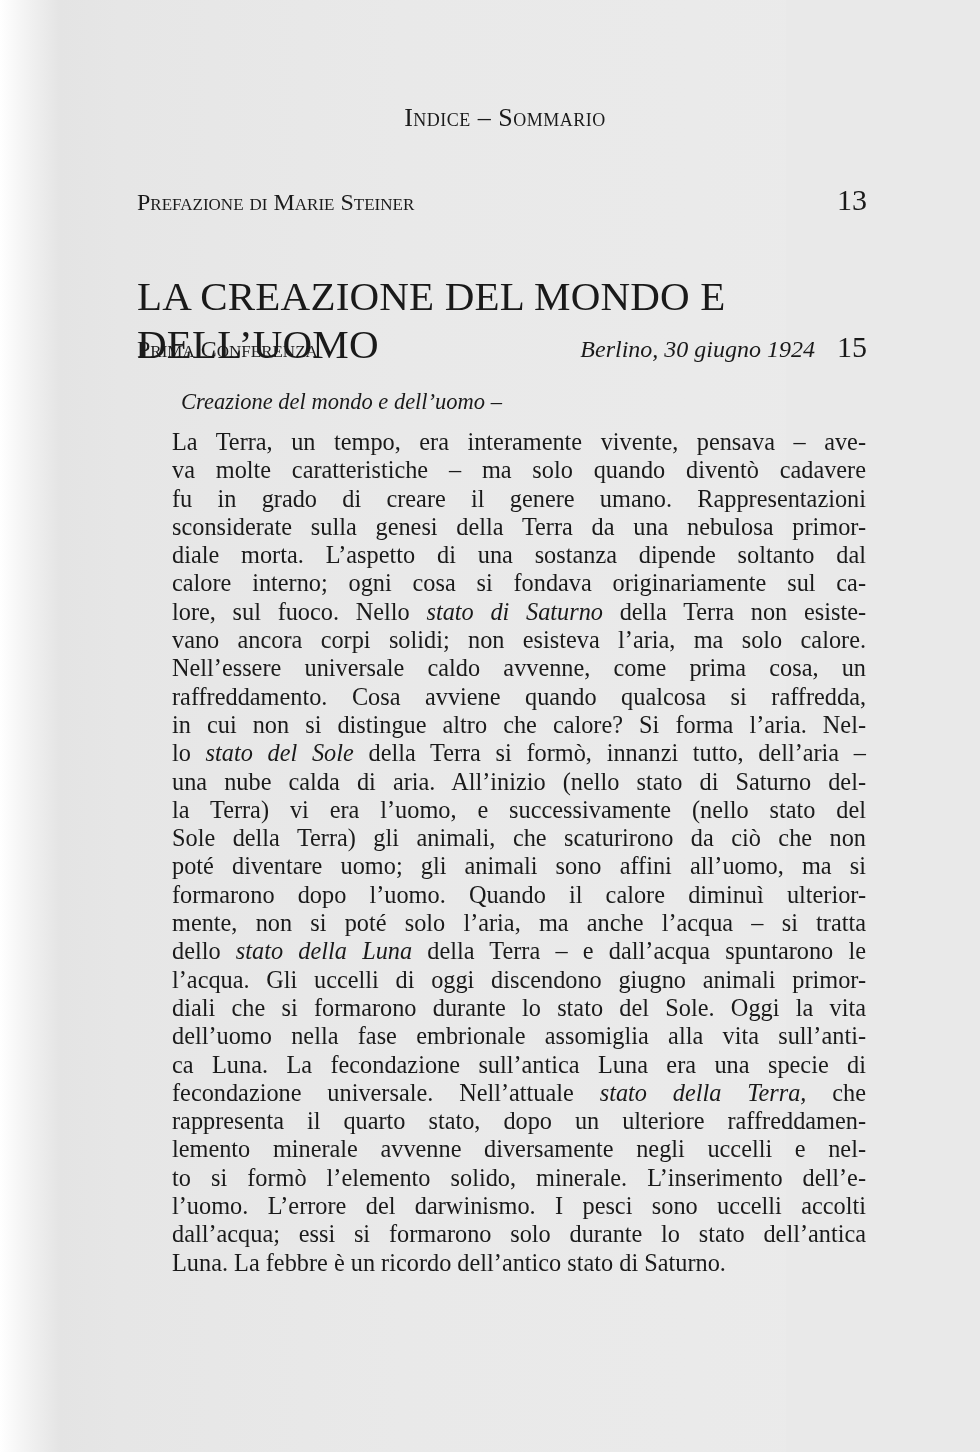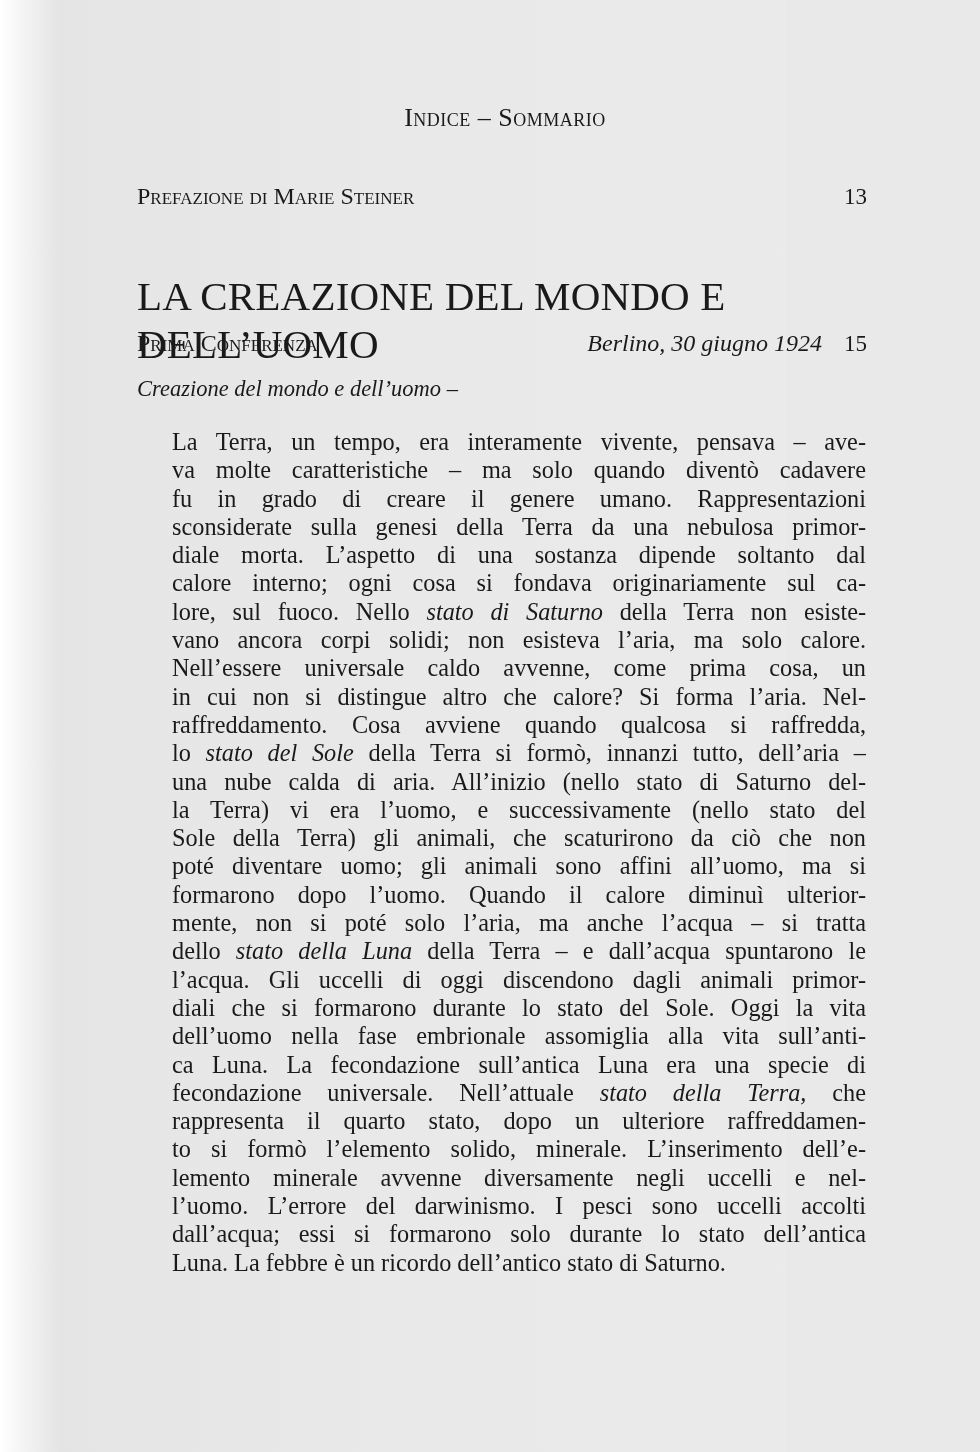--- a/index.html
+++ b/index.html
@@ -40,21 +40,21 @@
     align-items: baseline;
   }
   .toc-row.preface {
     top: 183px;
     font-size: 24px;
   }
   .sc {
     font-variant: small-caps;
   }
   .page-num {
-    font-size: 23px;
+    font-size: 30px;
   }
   .section-title {
     position: absolute;
     top: 272px;
     left: 137px;
     width: 730px;
     text-align: left;
     font-size: 41px;
     letter-spacing: 0.2px;
   }
@@ -72,21 +72,21 @@
     font-size: 24px;
   }
   .subtitle {
     position: absolute;
     left: 137px;
     width: 740px;
     font-style: italic;
     font-size: 22.5px;
     line-height: 27px;
   }
-  .subtitle.s1 { top: 375px; }
+  .subtitle.s1 { top: 388px; margin-left: 44px; }
   .subtitle.s2 { top: 394px; }
   .summary {
     position: absolute;
     top: 428px;
     left: 172px;
     width: 694px;
     font-size: 24.3px;
     line-height: 28.3px;
   }
   .summary .line {
@@ -129,36 +129,36 @@
   <div class="summary" id="summary">
       <span class="line"><span>La Terra, un tempo, era interamente vivente, pensava – ave-</span></span>
       <span class="line"><span>va molte caratteristiche – ma solo quando diventò  cadavere</span></span>
       <span class="line"><span>fu in grado di creare il genere umano. Rappresentazioni</span></span>
       <span class="line"><span>sconsiderate sulla genesi della Terra da una nebulosa primor-</span></span>
       <span class="line"><span>diale morta. L’aspetto di una sostanza dipende soltanto dal</span></span>
       <span class="line"><span>calore interno; ogni cosa si fondava originariamente sul ca-</span></span>
       <span class="line"><span>lore, sul fuoco. Nello </span><em>stato di Saturno</em><span> della Terra non esiste-</span></span>
       <span class="line"><span>vano ancora corpi solidi; non esisteva l’aria, ma solo calore.</span></span>
       <span class="line"><span>Nell’essere universale caldo avvenne, come prima cosa, un</span></span>
+      <span class="line"><span>raffreddamento. Cosa avviene quando qualcosa si raffredda,</span></span>
       <span class="line"><span>in cui non si distingue altro che calore? Si forma l’aria. Nel-</span></span>
-      <span class="line"><span>raffreddamento. Cosa avviene quando qualcosa si raffredda,</span></span>
       <span class="line"><span>lo </span><em>stato del Sole</em><span> della Terra si formò, innanzi tutto, dell’aria –</span></span>
       <span class="line"><span>una nube calda di aria. All’inizio (nello stato di Saturno del-</span></span>
       <span class="line"><span>la Terra) vi era l’uomo, e successivamente (nello stato del</span></span>
       <span class="line"><span>Sole della Terra) gli animali, che scaturirono da ciò che non</span></span>
       <span class="line"><span>poté diventare uomo; gli animali sono affini all’uomo, ma si</span></span>
       <span class="line"><span>formarono dopo l’uomo. Quando il calore diminuì ulterior-</span></span>
       <span class="line"><span>mente, non si poté solo l’aria, ma anche l’acqua – si tratta</span></span>
       <span class="line"><span>dello </span><em>stato della Luna</em><span> della Terra – e dall’acqua spuntarono le</span></span>
-      <span class="line"><span>l’acqua. Gli uccelli di oggi discendono dagli animali primor-</span></span>
+      <span class="line"><span>l’acqua. Gli uccelli di oggi discendono giugno animali primor-</span></span>
       <span class="line"><span>diali che si formarono durante lo stato del Sole. Oggi la vita</span></span>
       <span class="line"><span>dell’uomo nella fase embrionale assomiglia alla vita sull’anti-</span></span>
       <span class="line"><span>ca Luna. La fecondazione sull’antica Luna era una specie di</span></span>
       <span class="line"><span>fecondazione universale. Nell’attuale </span><em>stato della Terra,</em><span> che</span></span>
       <span class="line"><span>rappresenta il quarto stato, dopo un ulteriore raffreddamen-</span></span>
+      <span class="line"><span>lemento minerale avvenne diversamente negli uccelli e nel-</span></span>
       <span class="line"><span>to si formò l’elemento solido, minerale. L’inserimento dell’e-</span></span>
-      <span class="line"><span>lemento minerale avvenne diversamente negli uccelli e nel-</span></span>
       <span class="line"><span>l’uomo. L’errore del darwinismo. I pesci sono uccelli accolti</span></span>
       <span class="line"><span>dall’acqua; essi si formarono solo durante lo stato dell’antica</span></span>
       <span class="line last"><span>Luna. La febbre è un ricordo dell’antico stato di Saturno.</span></span>
     </div>
 
 </div>
 
 </body></html>

